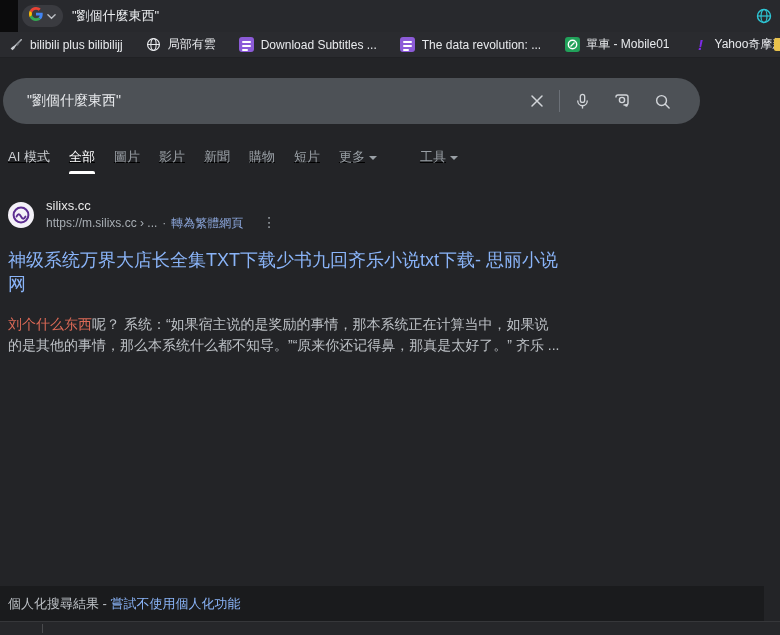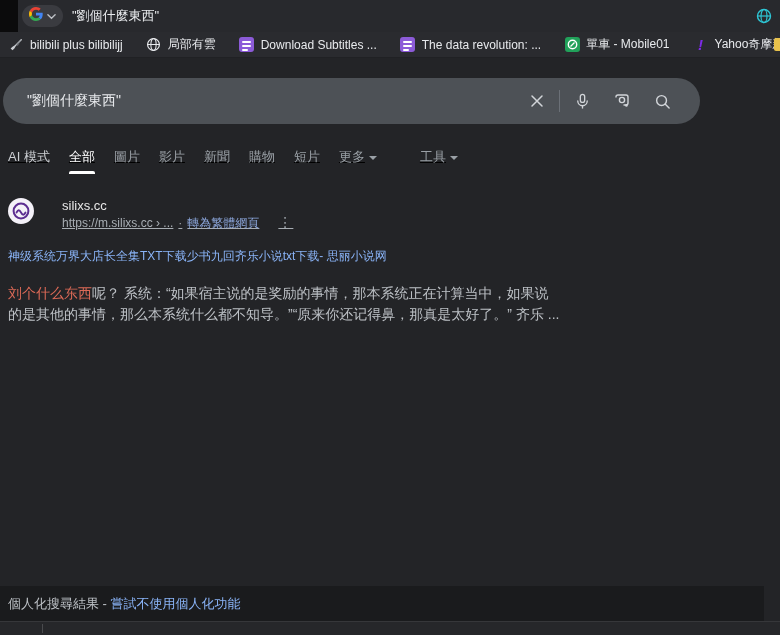--- a/index.html
+++ b/index.html
@@ -46,29 +46,29 @@
   .tab.ai { color:#cdd0d4; }
   .tab.active { color:#ffffff; }
   .tab.active::after { content:""; position:absolute; left:0; right:0; bottom:4px; height:3px;
     background:#ffffff; border-radius:2px 2px 0 0; }
   .tab.tools { margin-left:24px; }
   .caret { width:0; height:0; border-left:4px solid transparent; border-right:4px solid transparent;
     border-top:4px solid #9aa0a6; display:inline-block; margin-top:2px; }
 
   
   .result { position:absolute; left:8px; top:140px; width:560px; }
-  .res-head { display:flex; align-items:flex-start; gap:28px; cursor:pointer; }
+  .res-head { display:flex; align-items:center; gap:12px; cursor:pointer; }
   .favicon { width:26px; height:26px; border-radius:50%; background:#f4f1f8; display:flex;
     align-items:center; justify-content:center; flex:0 0 auto; }
   .res-meta { line-height:1.25; }
   .res-site { color:#e8e8e8; font-size:13px; }
-  .res-urlline { font-size:12px; color:#a7adb3; display:flex; align-items:center; gap:5px;text-decoration:underline; }
+  .res-urlline { font-size:12px; color:#a7adb3; display:flex; align-items:center; gap:5px; }
   .translate-link { color:#8aa4d8; cursor:pointer; }
   .dots { color:#9aa0a6; font-size:14px; margin-left:14px; cursor:pointer; letter-spacing:1px; }
-  .res-title { margin-top:16px; color:#8ab4f8; font-size:12px; cursor:pointer; font-weight:400; }
+  .res-title { margin-top:16px; color:#8ab4f8; font-size:18px; cursor:pointer; font-weight:400; }
   .res-snippet { margin-top:18px; color:#bdc1c6; font-size:14px; line-height:1.5; width:552px; }
   .hl { color:#dd6a57; }
 
   
   .footer-band { position:absolute; left:0; top:528px; width:764px; height:35px; background:#1a1b1d;
     display:flex; align-items:center; padding-left:8px; font-size:13px; color:#bdc1c6; }
   .footer-link { color:#8ab4f8; cursor:pointer; }
   .bottom-strip { position:absolute; left:0; top:563px; width:780px; height:14px;
     background:#26272a; border-top:1px solid #36373a; }
   .strip-tick { position:absolute; left:42px; top:2px; width:1px; height:9px; background:#4a4b4e; }

